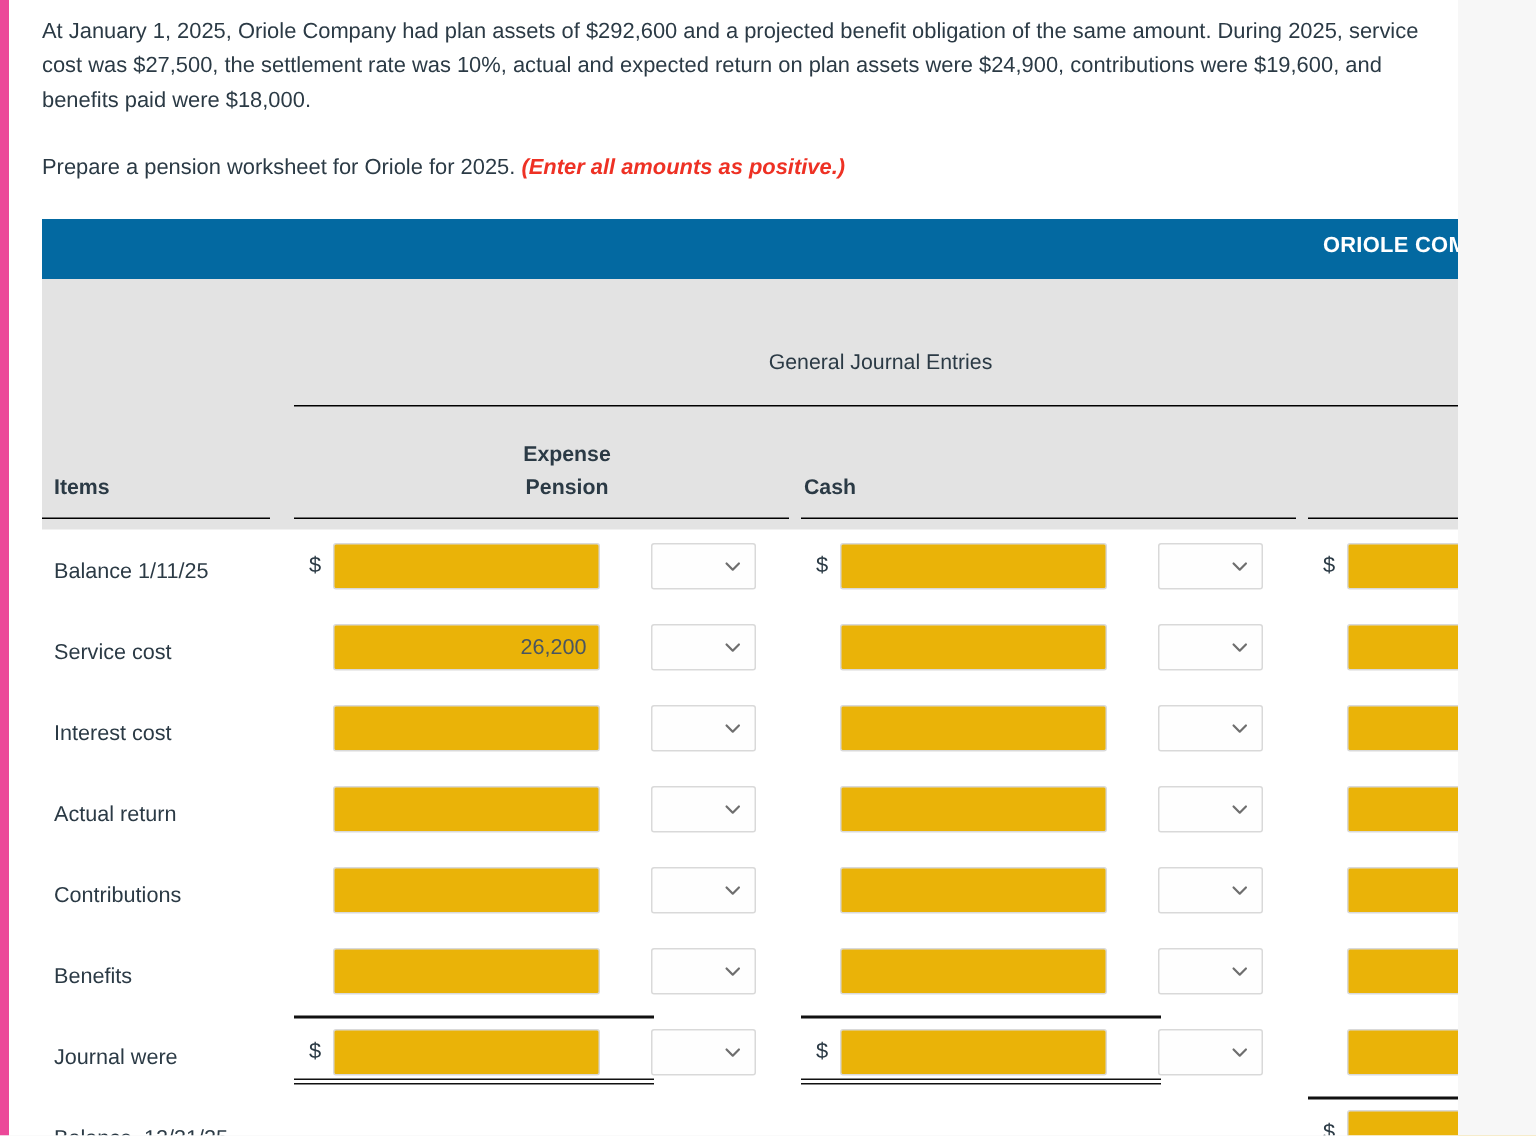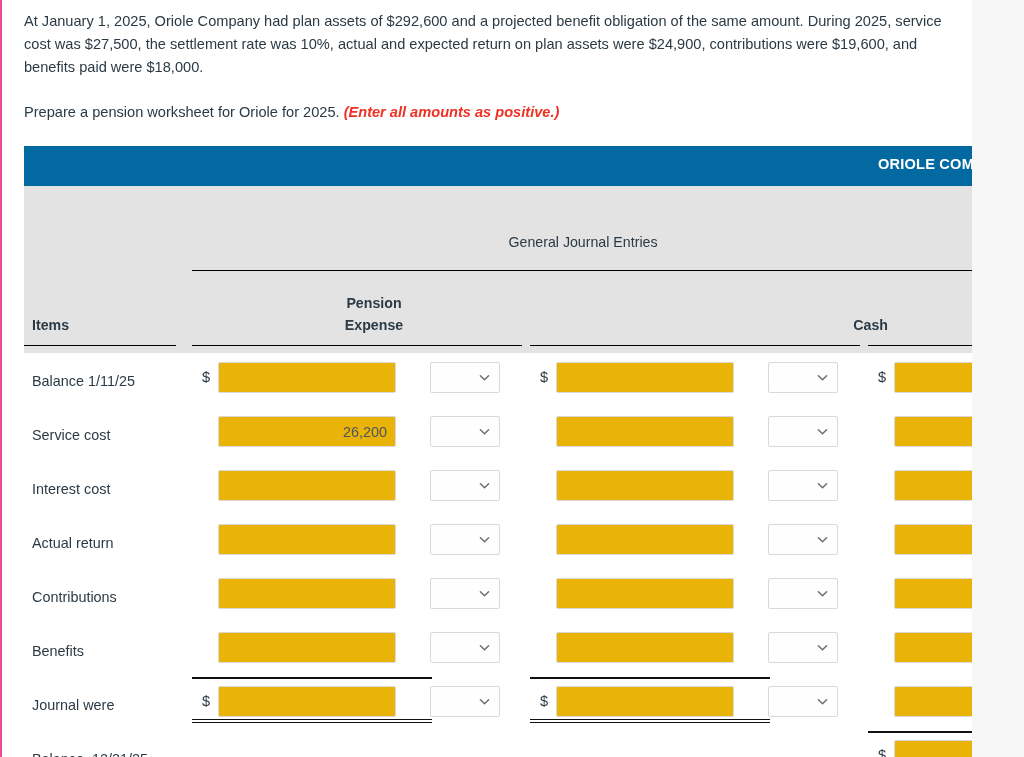--- a/index.html
+++ b/index.html
@@ -17,21 +17,21 @@
   }
 
   
   #page {
     position: absolute;
     left: 0; top: 0;
     width: 1024px; height: 757px;
     background: #ffffff;
     overflow: hidden;
     box-sizing: border-box;
-    border-left: 2px solid #ec4899;
+    border-left: 6px solid #ec4899;
   }
 
   
   #right-gutter {
     position: absolute;
     left: 972px; top: 0;
     width: 52px; height: 757px;
     background: #f7f7f7;
     z-index: 40;
   }
@@ -115,21 +115,21 @@
   
   .colhead {
     position: absolute;
     font-weight: bold;
     font-size: 14.2px;
     color: #2b3a45;
     line-height: 22px;
   }
   #head-items  { left: 8px;   top: 128px; }
   #head-pension{ left: 190px; top: 106px; width: 320px; text-align: center; }
-  #head-cash   { left: 544px; top: 128px; width: 320px; text-align: right; }
+  #head-cash   { left: 508px; top: 128px; width: 320px; text-align: left; }
   #head-third  { left: 866px; top: 128px; width: 200px; text-align: center; }
 
   
   .headrule {
     position: absolute;
     top: 159px;
     height: 0;
     border-top: 1.6px solid #000000;
   }
   #rule-items   { left: 0px;   width: 152px; }
@@ -240,22 +240,22 @@
     <div id="title-bar">
       <span class="title">ORIOLE COM</span>
     </div>
 
     <div id="header-block">
       <div id="gje-label">General Journal Entries</div>
       <div id="gje-rule"></div>
 
       <div class="colhead" id="head-items">Items</div>
       <div class="colhead" id="head-pension">
+        <div>Expense</div>
         <div>Pension</div>
-        <div>Expense</div>
       </div>
       <div class="colhead" id="head-cash">Cash</div>
       <div class="colhead" id="head-third"></div>
 
       <div class="headrule" id="rule-items"></div>
       <div class="headrule" id="rule-pension"></div>
       <div class="headrule" id="rule-cash"></div>
       <div class="headrule" id="rule-third"></div>
     </div>
 

